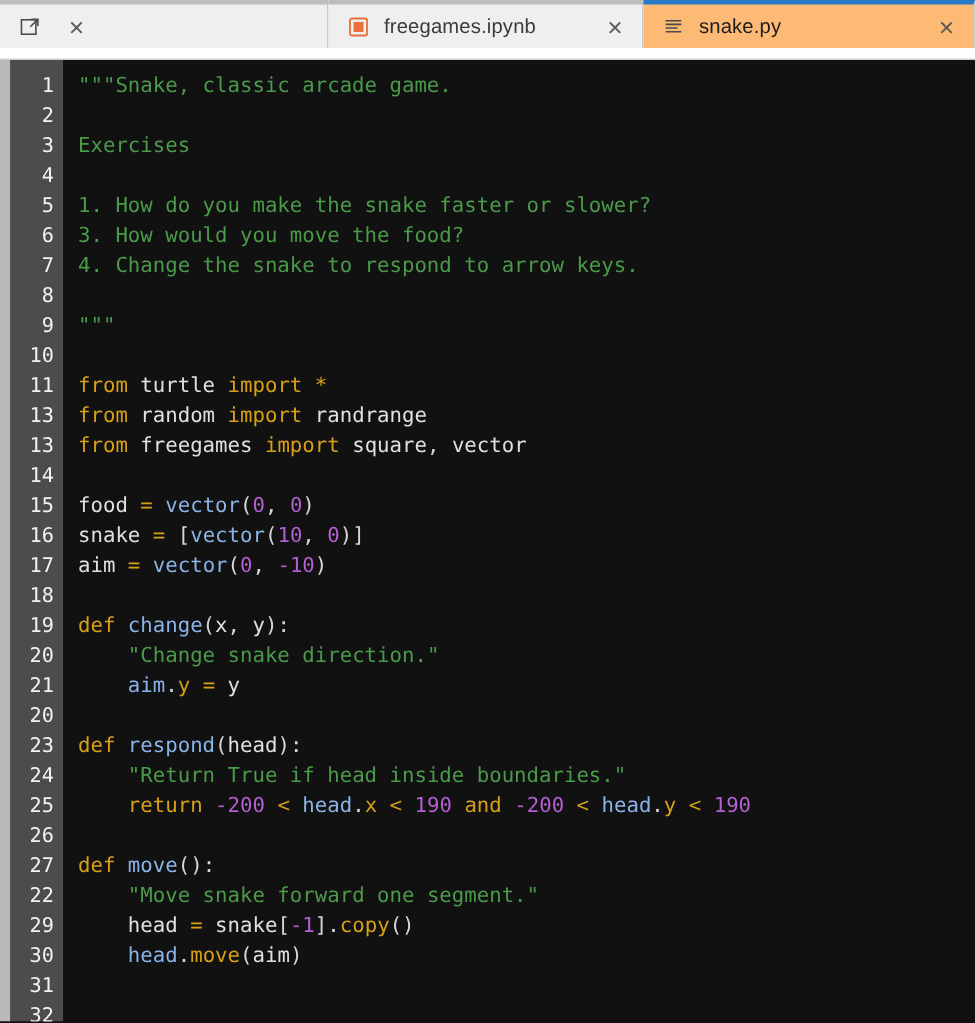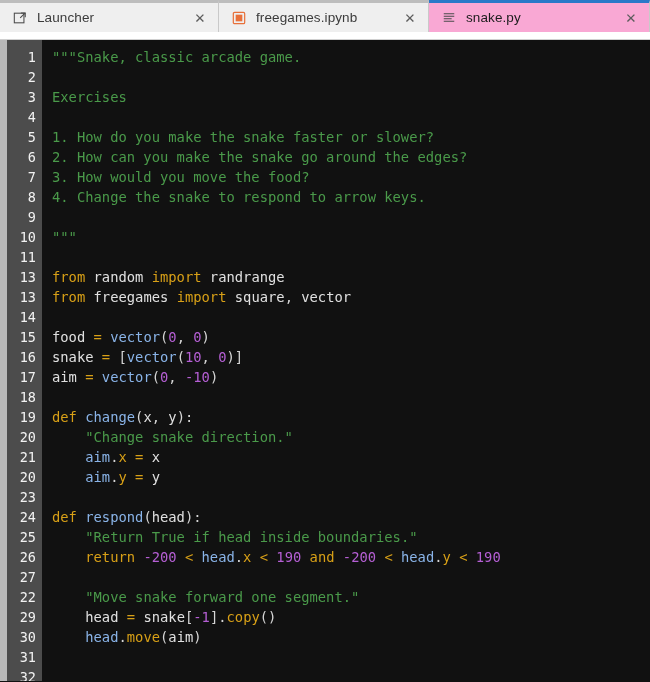--- a/index.html
+++ b/index.html
@@ -40,21 +40,21 @@
     background: #efefef;
     border-right: 1px solid #c9c9c9;
     border-top: 3px solid #bdbdbd;
     font-size: 13.5px;
     color: #3b3b3b;
     cursor: pointer;
     user-select: none;
     overflow: hidden;
   }
   .tab.active {
-    background: #f9a8d4;
+    background: #fdba74;
     border-top: 3px solid #2979c9;
     border-right: 1px solid #c9c9c9;
     color: #1d1d1d;
     justify-content: space-between;
   }
   .tab-0 { width: 219px; }
   .tab-1 { width: 210px; }
   .tab-2 { width: 221px; border-right: none; }
 
   .tab-icon {
@@ -166,21 +166,20 @@
   <div class="tabbar">
 
     <div class="tab tab-0">
       <span class="tab-icon">
         <svg width="14" height="14" viewBox="0 0 16 16">
           <rect x="1.5" y="2.5" width="11" height="11" fill="none" stroke="#4a4a4a" stroke-width="1.2"></rect>
           <path d="M9 2.2 h5 v5" fill="none" stroke="#4a4a4a" stroke-width="1.2"></path>
           <path d="M8.2 7.8 L14 2.2" fill="none" stroke="#4a4a4a" stroke-width="1.2"></path>
         </svg>
       </span>
-      <span class="tab-label">Launcher</span>
       <span class="tab-close">✕</span>
     </div>
 
     <div class="tab tab-1">
       <span class="tab-icon">
         <svg width="14" height="14" viewBox="0 0 16 16">
           <rect x="1.5" y="1.5" width="13" height="13" rx="1.5" fill="none" stroke="#e8703a" stroke-width="1.4"></rect>
           <rect x="4.2" y="4.2" width="7.6" height="7.6" fill="#e8703a"></rect>
         </svg>
       </span>
@@ -237,41 +236,41 @@
         <span class="ln">30</span>
         <span class="ln">31</span>
         <span class="ln">32</span>
       </div>
     <div class="code" id="code">
         <span class="line"><span class="t-doc">"""Snake, classic arcade game.</span></span>
         <span class="line"><span class="t-doc"></span></span>
         <span class="line"><span class="t-doc">Exercises</span></span>
         <span class="line"><span class="t-doc"></span></span>
         <span class="line"><span class="t-doc">1. How do you make the snake faster or slower?</span></span>
-        <span class="line"><span class="t-doc">2. How can you make the snake go around the edges?</span></span>
         <span class="line"><span class="t-doc">3. How would you move the food?</span></span>
         <span class="line"><span class="t-doc">4. Change the snake to respond to arrow keys.</span></span>
         <span class="line"><span class="t-doc"></span></span>
         <span class="line"><span class="t-doc">"""</span></span>
         <span class="line">&nbsp;</span>
+        <span class="line"><span class="t-kw">from</span> <span class="t-plain">turtle</span> <span class="t-kw">import</span> <span class="t-op">*</span></span>
         <span class="line"><span class="t-kw">from</span> <span class="t-plain">random</span> <span class="t-kw">import</span> <span class="t-plain">randrange</span></span>
         <span class="line"><span class="t-kw">from</span> <span class="t-plain">freegames</span> <span class="t-kw">import</span> <span class="t-plain">square</span><span class="t-punct">,</span> <span class="t-plain">vector</span></span>
         <span class="line">&nbsp;</span>
         <span class="line"><span class="t-plain">food</span> <span class="t-op">=</span> <span class="t-fn">vector</span><span class="t-punct">(</span><span class="t-num">0</span><span class="t-punct">,</span> <span class="t-num">0</span><span class="t-punct">)</span></span>
         <span class="line"><span class="t-plain">snake</span> <span class="t-op">=</span> <span class="t-punct">[</span><span class="t-fn">vector</span><span class="t-punct">(</span><span class="t-num">10</span><span class="t-punct">,</span> <span class="t-num">0</span><span class="t-punct">)</span><span class="t-punct">]</span></span>
         <span class="line"><span class="t-plain">aim</span> <span class="t-op">=</span> <span class="t-fn">vector</span><span class="t-punct">(</span><span class="t-num">0</span><span class="t-punct">,</span> <span class="t-num">-</span><span class="t-num">10</span><span class="t-punct">)</span></span>
         <span class="line">&nbsp;</span>
         <span class="line"><span class="t-kw">def</span> <span class="t-fn">change</span><span class="t-punct">(</span><span class="t-plain">x</span><span class="t-punct">,</span> <span class="t-plain">y</span><span class="t-punct">)</span><span class="t-punct">:</span></span>
         <span class="line">    <span class="t-str">"Change snake direction."</span></span>
-        <span class="line">    <span class="t-var">aim</span><span class="t-punct">.</span><span class="t-attr">x</span> <span class="t-op">=</span> <span class="t-plain">x</span></span>
         <span class="line">    <span class="t-var">aim</span><span class="t-punct">.</span><span class="t-attr">y</span> <span class="t-op">=</span> <span class="t-plain">y</span></span>
         <span class="line">&nbsp;</span>
         <span class="line"><span class="t-kw">def</span> <span class="t-fn">respond</span><span class="t-punct">(</span><span class="t-plain">head</span><span class="t-punct">)</span><span class="t-punct">:</span></span>
         <span class="line">    <span class="t-str">"Return True if head inside boundaries."</span></span>
         <span class="line">    <span class="t-kw">return</span> <span class="t-num">-</span><span class="t-num">200</span> <span class="t-op">&lt;</span> <span class="t-var">head</span><span class="t-punct">.</span><span class="t-attr">x</span> <span class="t-op">&lt;</span> <span class="t-num">190</span> <span class="t-kw">and</span> <span class="t-num">-</span><span class="t-num">200</span> <span class="t-op">&lt;</span> <span class="t-var">head</span><span class="t-punct">.</span><span class="t-attr">y</span> <span class="t-op">&lt;</span> <span class="t-num">190</span></span>
         <span class="line">&nbsp;</span>
+        <span class="line"><span class="t-kw">def</span> <span class="t-fn">move</span><span class="t-punct">(</span><span class="t-punct">)</span><span class="t-punct">:</span></span>
         <span class="line">    <span class="t-str">"Move snake forward one segment."</span></span>
         <span class="line">    <span class="t-plain">head</span> <span class="t-op">=</span> <span class="t-plain">snake</span><span class="t-punct">[</span><span class="t-num">-</span><span class="t-num">1</span><span class="t-punct">]</span><span class="t-punct">.</span><span class="t-attr">copy</span><span class="t-punct">(</span><span class="t-punct">)</span></span>
         <span class="line">    <span class="t-var">head</span><span class="t-punct">.</span><span class="t-attr">move</span><span class="t-punct">(</span><span class="t-plain">aim</span><span class="t-punct">)</span></span>
       </div>
   </div>
 
 </div>
 
 </body></html>

